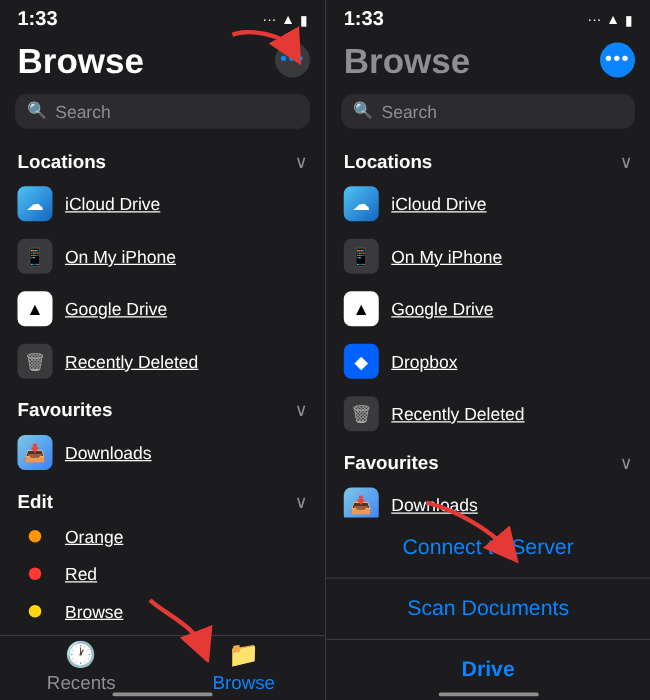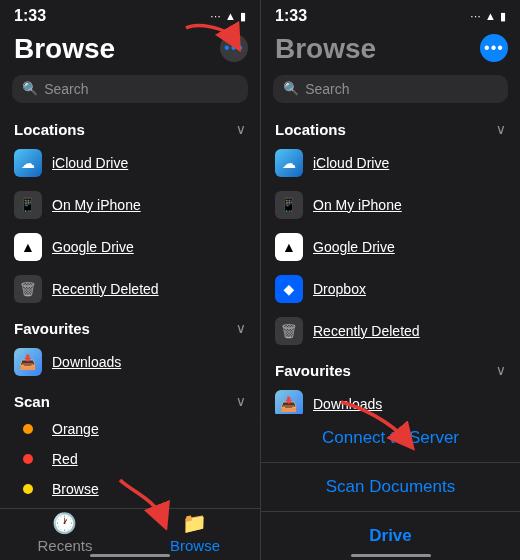--- a/index.html
+++ b/index.html
@@ -305,21 +305,21 @@
       <span class="chevron-icon">∨</span>
     </div>
     <div class="list-item">
       <div class="item-icon icon-downloads">
           <span style="color:#fff;font-size:14px;">📥</span>
         </div>
       <span class="item-label">Downloads</span>
     </div>
 
     <div class="section-header">
-      <span class="section-title">Scan</span>
+      <span class="section-title">Edit</span>
       <span class="chevron-icon">∨</span>
     </div>
     <div class="list-item">
       <div class="icon-orange"></div>
       <span class="item-label">Orange</span>
     </div>
     <div class="list-item">
       <div class="icon-red"></div>
       <span class="item-label">Red</span>
     </div>

